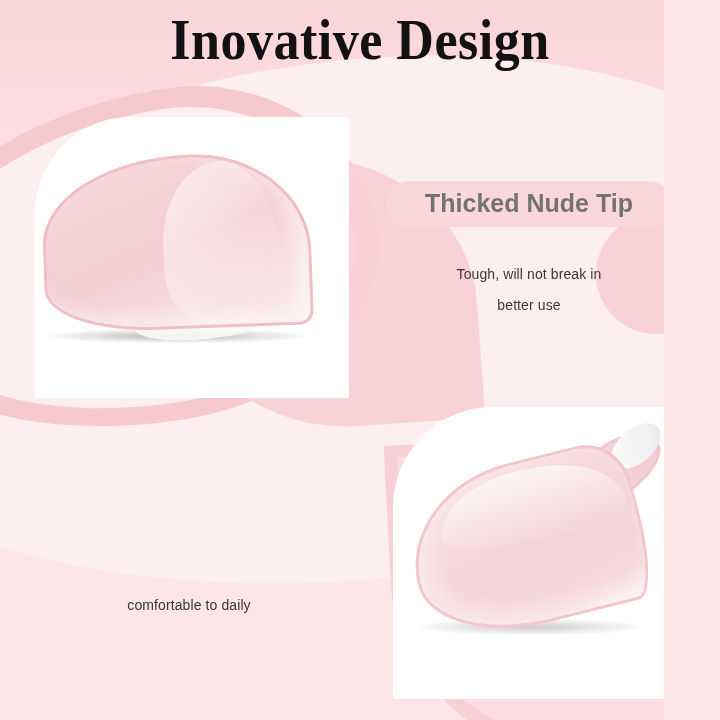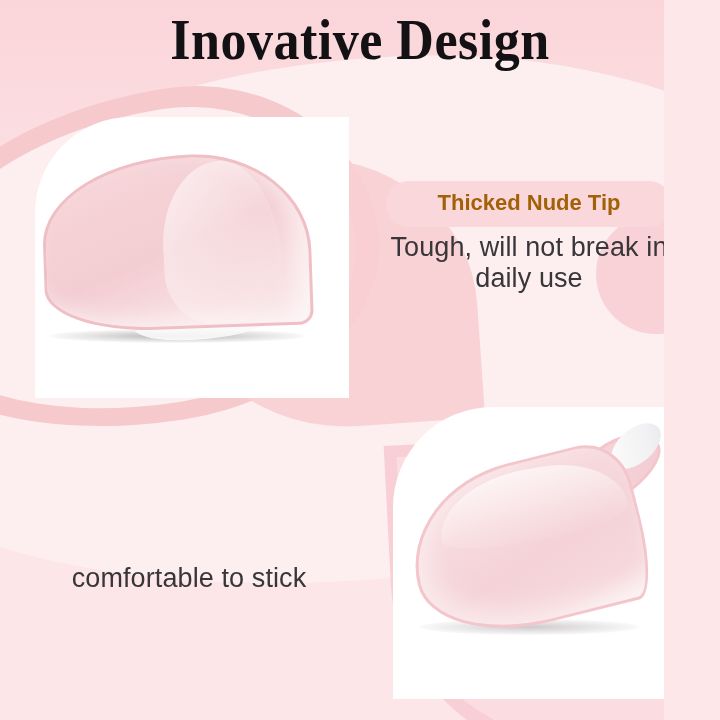--- a/index.html
+++ b/index.html
@@ -311,30 +311,30 @@
 
   .feature-tip   { left: 386px; top: 181px; }
   .feature-edge  { left: 46px;  top: 527px; }
 
   .pill {
     display: block;
     width: 100%;
     padding: 9px 4px 11px;
     background: #fad7db;
     border-radius: 26px;
-    font-size: 22px;
+    font-size: 25px;
     font-weight: 700;
     line-height: 26px;
-    color: #a16207;
+    color: #737373;
     white-space: nowrap;
   }
 
   .desc {
-    margin-top: 5px;
-    font-size: 27px;
+    margin-top: 32px;
+    font-size: 14px;
     line-height: 31px;
     color: #39363a;
     font-weight: 400;
     letter-spacing: .1px;
   }
 </style>
 </head>
 <body>
 
 <div id="poster">
@@ -367,24 +367,24 @@
       <div class="tip-b-cap"></div>
       <div class="tip-b-body"></div>
       <div class="tip-b-sheen"></div>
     </div>
   </div>
 
   <div class="feature feature-tip">
     <span class="pill">Thicked  Nude  Tip</span>
     <p class="desc">
       <span>Tough, will not break in</span><br>
-      <span>daily use</span>
+      <span>better use</span>
     </p>
   </div>
 
   <div class="feature feature-edge">
     <p class="desc">
       <br>
-      <span>comfortable to stick</span>
+      <span>comfortable to daily</span>
     </p>
   </div>
 
 </div>
 
 </body></html>

